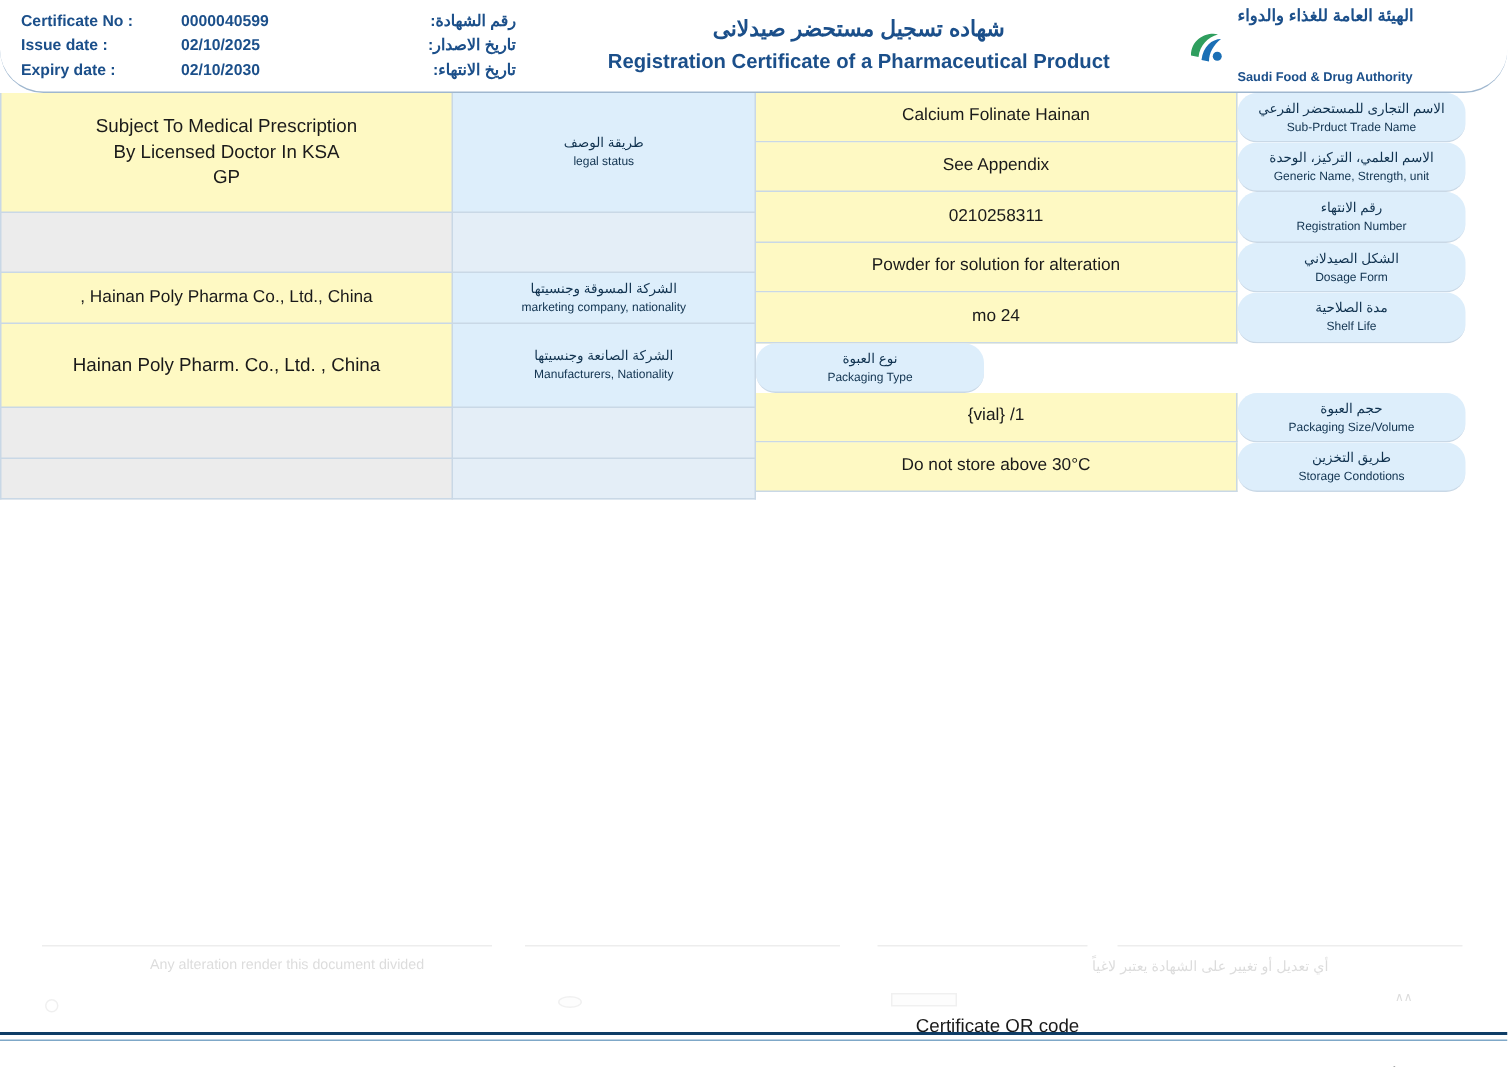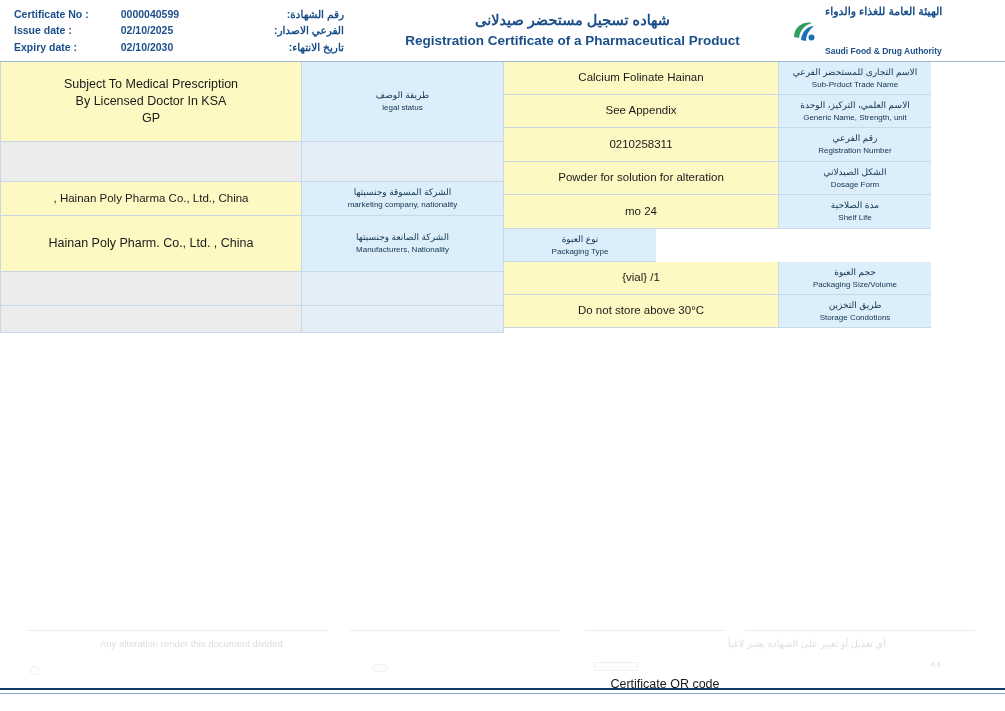--- a/index.html
+++ b/index.html
@@ -14,20 +14,21 @@
     position: relative;
   }
 
   
   .header {
     position: relative;
     height: 62px;
     border-bottom: 1px solid #9fb7cf;
     display: flex;
     align-items: center;
+    border-radius: 29px;
   }
   .hdr-meta {
     width: 355px;
     padding-left: 14px;
     font-size: 10.5px;
     font-weight: bold;
     color: #1b4f8a;
     line-height: 1.55;
   }
   .hdr-meta table { border-collapse: collapse; width: 330px; }
@@ -93,22 +94,22 @@
     flex-direction: column;
     padding: 3px 6px;
   }
   .lbl-cell .ar { direction: rtl; font-size: 9px; }
   .lbl-cell .en { font-size: 8px; }
 
   
   .L-val { width: 302px; border-left: 1px solid #c9d8e6; }
   .L-lbl { width: 202px; text-align: center; }
   
-  .R-val { width: 275px; }
-  .R-lbl { width: 152px; border-right: 0; }
+  .R-val { width: 321px; }
+  .R-lbl { width: 152px; border-right: 0; border-radius: 13px; }
 
   .grey { background: #ececec; }
   .grey-lbl { background: #e4eef7; }
   .faint { color: #dcdcdc; font-size: 8px; }
 
   
   .lower { position: relative; width: 1005px; height: 300px; }
 
   .qr-label {
     position: absolute;
@@ -180,21 +181,21 @@
     <table>
       <tbody>
           <tr>
         <td class="lbl-en">Certificate No :</td>
         <td class="val">0000040599</td>
         <td class="lbl-ar">رقم الشهادة:</td>
       </tr>
       <tr>
         <td class="lbl-en">Issue date :</td>
         <td class="val">02/10/2025</td>
-        <td class="lbl-ar">الفرعي الاصدار:</td>
+        <td class="lbl-ar">تاريخ الاصدار:</td>
       </tr>
       <tr>
         <td class="lbl-en">Expiry date :</td>
         <td class="val">02/10/2030</td>
         <td class="lbl-ar">تاريخ الانتهاء:</td>
       </tr>
     </tbody>
       </table>
   </div>
 
@@ -284,21 +285,21 @@
       <div class="cell val-cell R-val">See Appendix</div>
       <div class="cell lbl-cell R-lbl">
         <span class="ar">الاسم العلمي، التركيز، الوحدة</span>
         <span class="en">Generic Name, Strength, unit</span>
       </div>
     </div>
 
     <div class="row" style="height:34px">
       <div class="cell val-cell R-val">0210258311</div>
       <div class="cell lbl-cell R-lbl">
-        <span class="ar">رقم الفرعي</span>
+        <span class="ar">رقم الانتهاء</span>
         <span class="en">Registration Number</span>
       </div>
     </div>
 
     <div class="row" style="height:33px">
       <div class="cell val-cell R-val">Powder for solution for alteration</div>
       <div class="cell lbl-cell R-lbl">
         <span class="ar">الشكل الصيدلاني</span>
         <span class="en">Dosage Form</span>
       </div>

